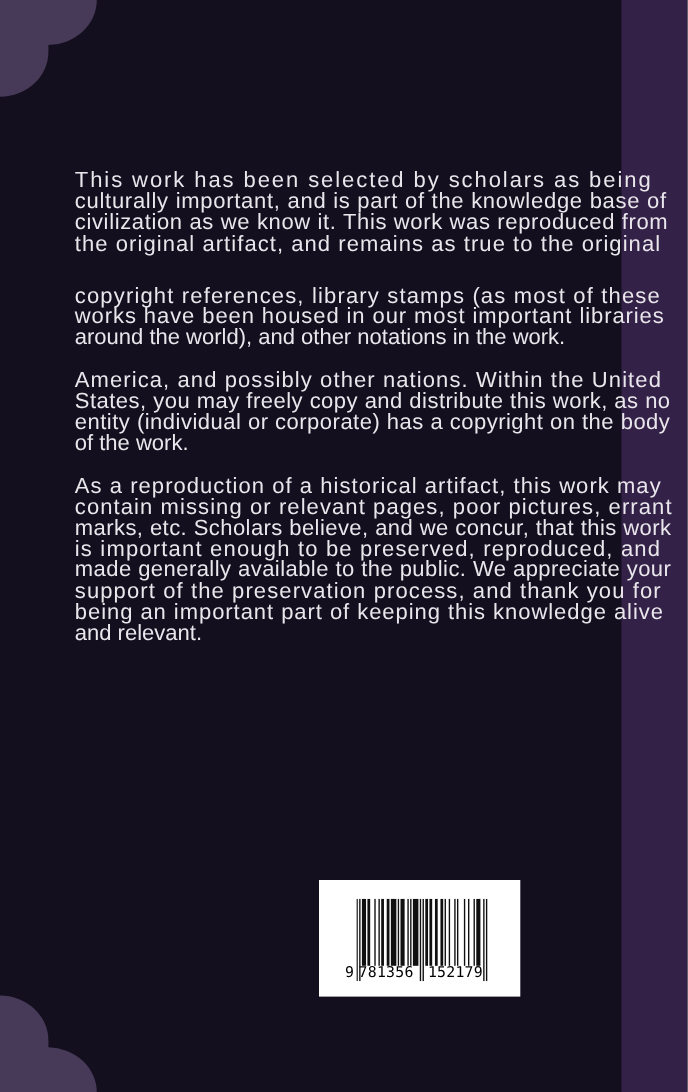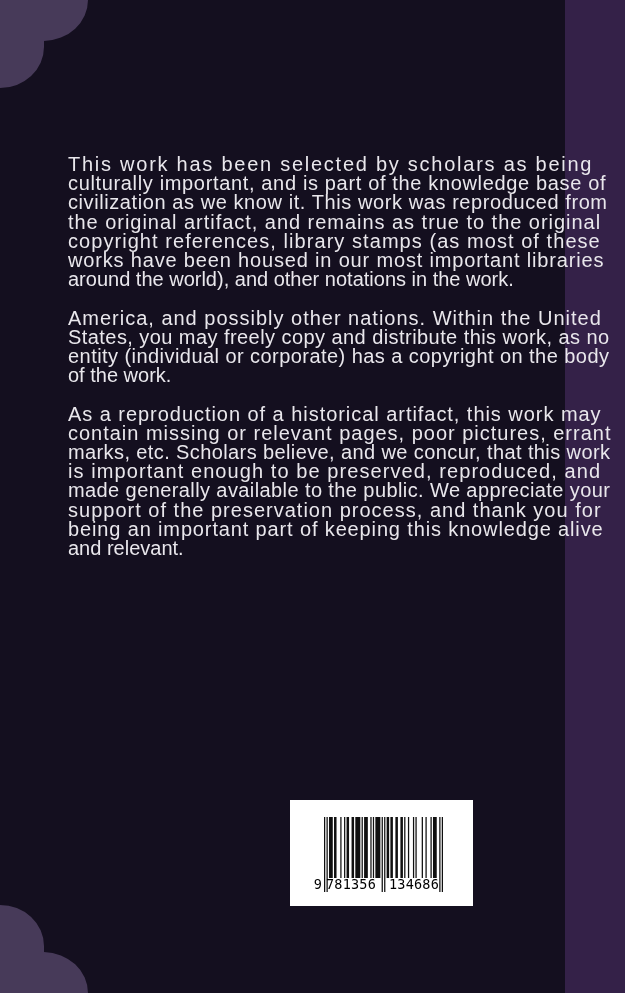--- a/index.html
+++ b/index.html
@@ -61,21 +61,21 @@
   <svg class="ornament bottom" width="90" height="90" viewBox="0 0 90 90">
     <path d="M0,0 H88 A45,41 0 0 1 44,41 L44,47 A44,41 0 0 1 0,88 Z"></path>
   </svg>
 
   <div class="text-block">
       <div class="para">
         <div class="line" style="letter-spacing: 1.7474px;">This work has been selected by scholars as being</div>
         <div class="line" style="letter-spacing: 0.653825px;">culturally important, and is part of the knowledge base of</div>
         <div class="line" style="letter-spacing: 0.580592px;">civilization as we know it. This work was reproduced from</div>
         <div class="line" style="letter-spacing: 0.967942px; text-align: center;">the original artifact, and remains as true to the original</div>
-        <div class="line" style="letter-spacing: 1.05671px;">copyright references, library stamps (as most of these</div>
+        <div class="line" style="letter-spacing: 1.05671px; margin-top: 28px;">copyright references, library stamps (as most of these</div>
         <div class="line" style="letter-spacing: 0.831308px;">works have been housed in our most important libraries</div>
         <div class="line last">around the world), and other notations in the work.</div>
       </div>
       <div class="para">
         <div class="line" style="letter-spacing: 0.991609px;">America, and possibly other nations. Within the United</div>
         <div class="line" style="letter-spacing: 0.437765px;">States, you may freely copy and distribute this work, as no</div>
         <div class="line" style="letter-spacing: 0.444271px;">entity (individual or corporate) has a copyright on the body</div>
         <div class="line last">of the work.</div>
       </div>
       <div class="para">
@@ -118,16 +118,16 @@
         <rect x="91.442" y="0" width="1.253" height="61"></rect>
         <rect x="97.705" y="0" width="1.253" height="61"></rect>
         <rect x="101.463" y="0" width="1.253" height="61"></rect>
         <rect x="106.474" y="0" width="1.253" height="61"></rect>
         <rect x="108.979" y="0" width="3.758" height="61"></rect>
         <rect x="115.242" y="0" width="1.253" height="75"></rect>
         <rect x="117.747" y="0" width="1.253" height="75"></rect>
       </svg>
     <span class="bc-digit bc-first">9</span>
     <span class="bc-digit bc-g1">781356</span>
-    <span class="bc-digit bc-g2">134686</span>
+    <span class="bc-digit bc-g2">152179</span>
   </div>
 
 </div>
 
 </body></html>

